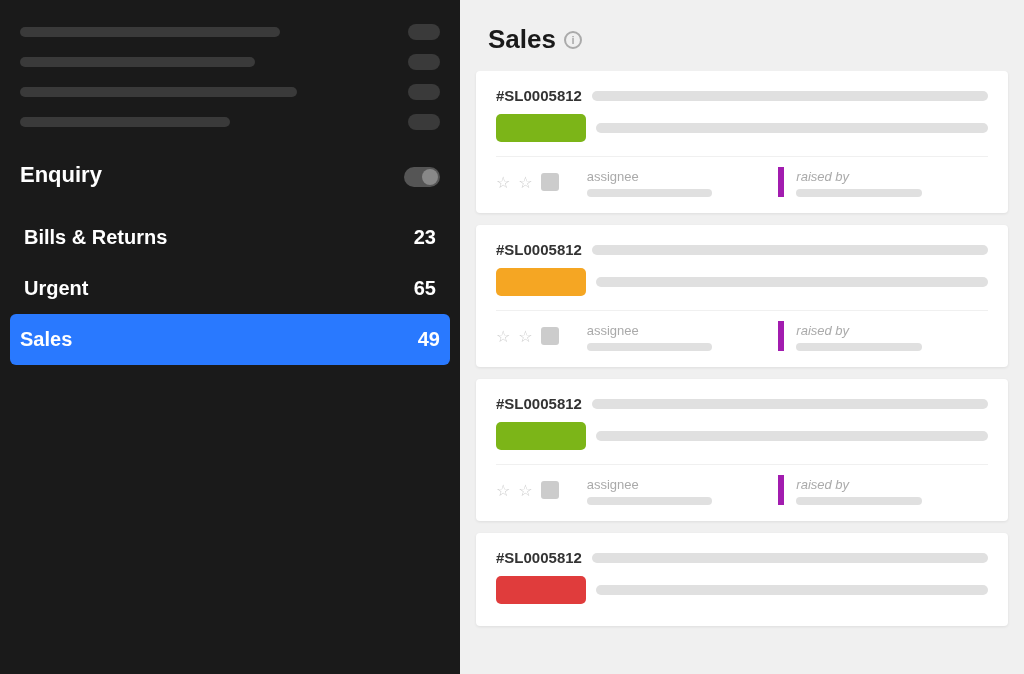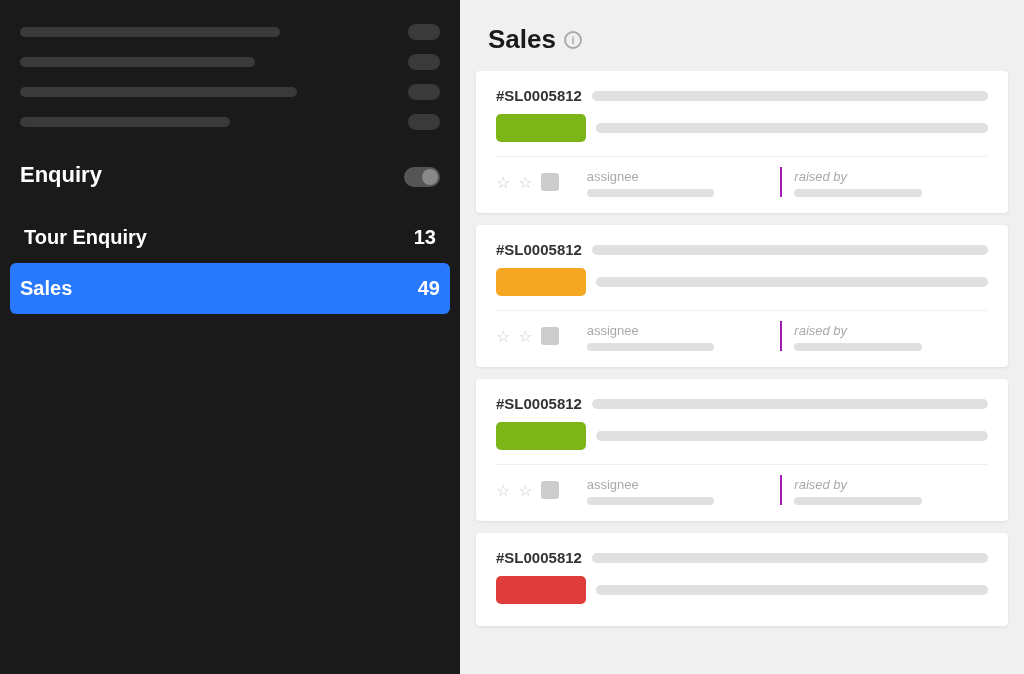--- a/index.html
+++ b/index.html
@@ -238,21 +238,21 @@
 
     .card-bottom-divider {
       flex: 1;
       display: flex;
       gap: 0;
     }
 
     .field-group {
       flex: 1;
       padding: 0 12px;
-      border-right: 2px solid #a21caf;
+      border-right: 6px solid #a21caf;
     }
 
     .field-group:last-child {
       border-right: none;
       font-style: italic;
     }
 
     .field-label {
       font-size: 13px;
       color: #aaa;
@@ -291,26 +291,30 @@
     </div>
   </div>
 
   <div class="sidebar-queues-row">
     <span class="sidebar-section-title">Enquiry</span>
     <div class="toggle"></div>
   </div>
 
   <div class="sidebar-menu-items">
 
-
-
     <div class="sidebar-menu-item">
-      <span class="sidebar-menu-label">Tour Enquiry</span>
-      <span class="sidebar-menu-count">13</span>
-    </div>
+      <span class="sidebar-menu-label">Bills &amp; Returns</span>
+      <span class="sidebar-menu-count">23</span>
+    </div>
+
+    <div class="sidebar-menu-item">
+      <span class="sidebar-menu-label">Urgent</span>
+      <span class="sidebar-menu-count">65</span>
+    </div>
+
 
     <div class="sidebar-menu-item active">
       <span class="sidebar-menu-label">Sales</span>
       <span class="sidebar-menu-count">49</span>
     </div>
 
 
   </div>
 </aside>
 

